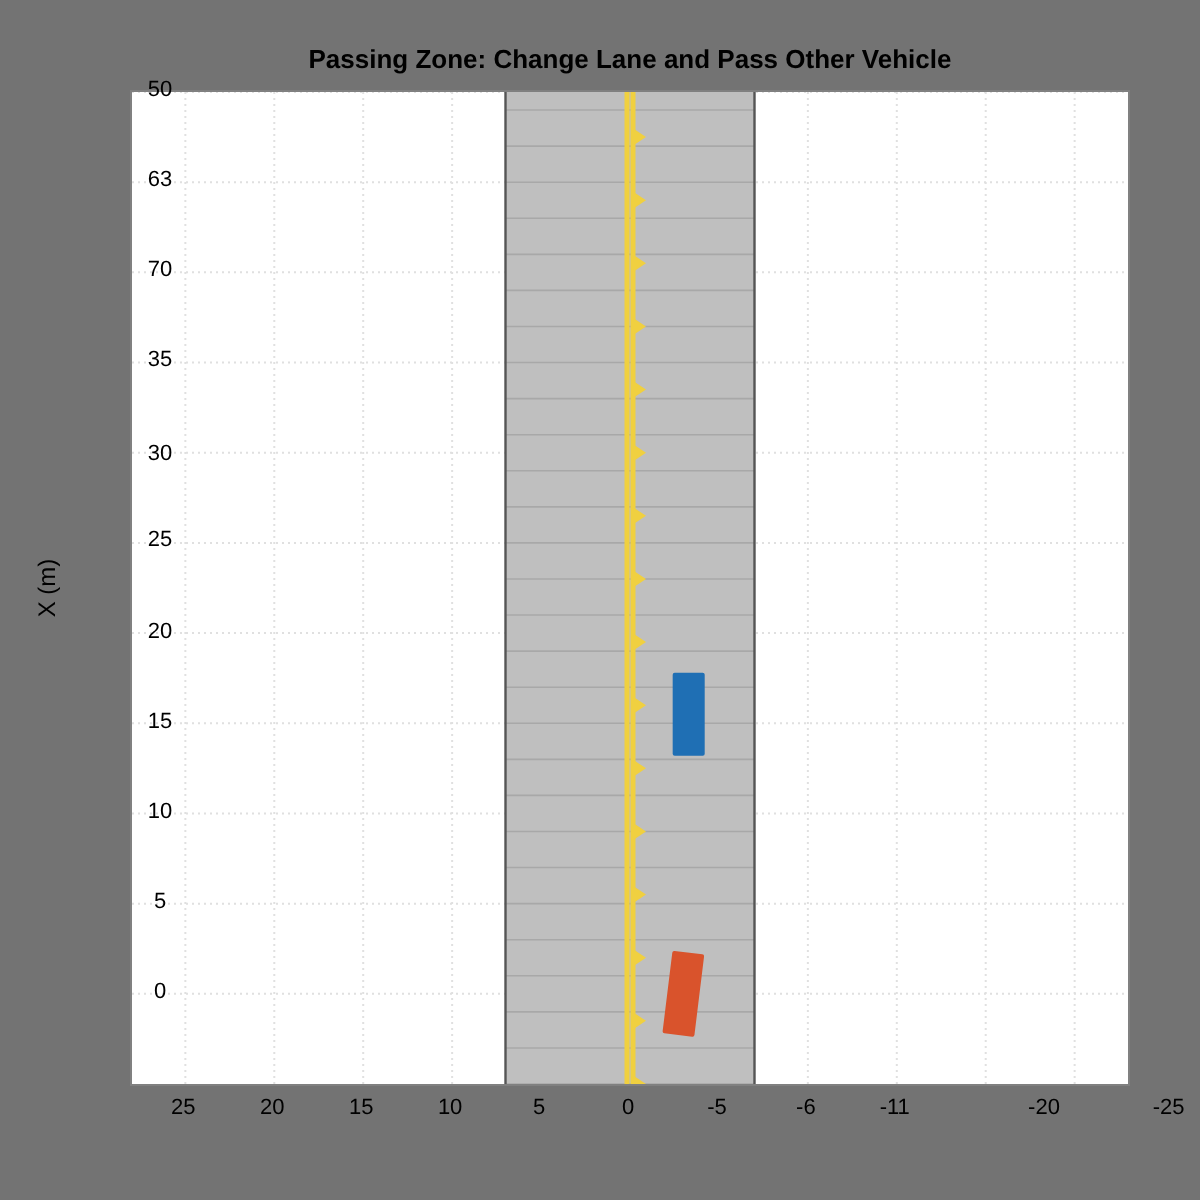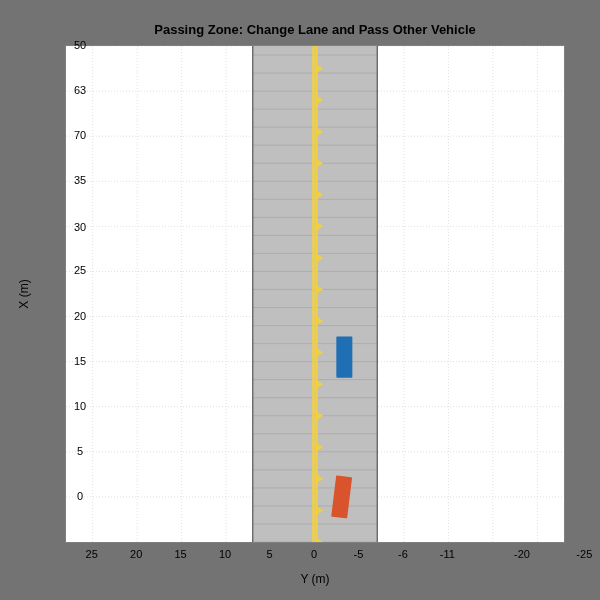--- a/index.html
+++ b/index.html
@@ -186,21 +186,20 @@
         <polygon points="251,144.8 257,148.8 251,152.8" fill="#f0d040"></polygon>
         <polygon points="251,113.23636363636362 257,117.23636363636362 251,121.23636363636362" fill="#f0d040"></polygon>
         <polygon points="251,81.67272727272727 257,85.67272727272727 251,89.67272727272727" fill="#f0d040"></polygon>
         <polygon points="251,50.109090909090924 257,54.109090909090924 251,58.109090909090924" fill="#f0d040"></polygon>
         <polygon points="251,18.545454545454525 257,22.545454545454525 251,26.545454545454525" fill="#f0d040"></polygon>
         <rect x="270.34285714285716" y="290.38545454545454" width="16.007142857142867" height="41.48363636363632" fill="#1f6fb4" rx="1" ry="1"></rect>
         <rect x="267.675" y="430.1672727272727" width="16.007142857142867" height="41.48363636363632" fill="#d9532c" rx="1" ry="1" transform="rotate(7 275.67857142857144 450.9090909090909)"></rect>
       </svg>
   </div>
 
-  <div class="xlabel">Y (m)</div>
 
   <div id="tick-container">
       <div class="tick-y" style="top: 495.909px;">0</div>
       <div class="tick-y" style="top: 450.818px;">5</div>
       <div class="tick-y" style="top: 405.727px;">10</div>
       <div class="tick-y" style="top: 360.636px;">15</div>
       <div class="tick-y" style="top: 315.545px;">20</div>
       <div class="tick-y" style="top: 270.455px;">25</div>
       <div class="tick-y" style="top: 211px; margin-top: 16px;">30</div>
       <div class="tick-y" style="top: 180.273px;">35</div>

